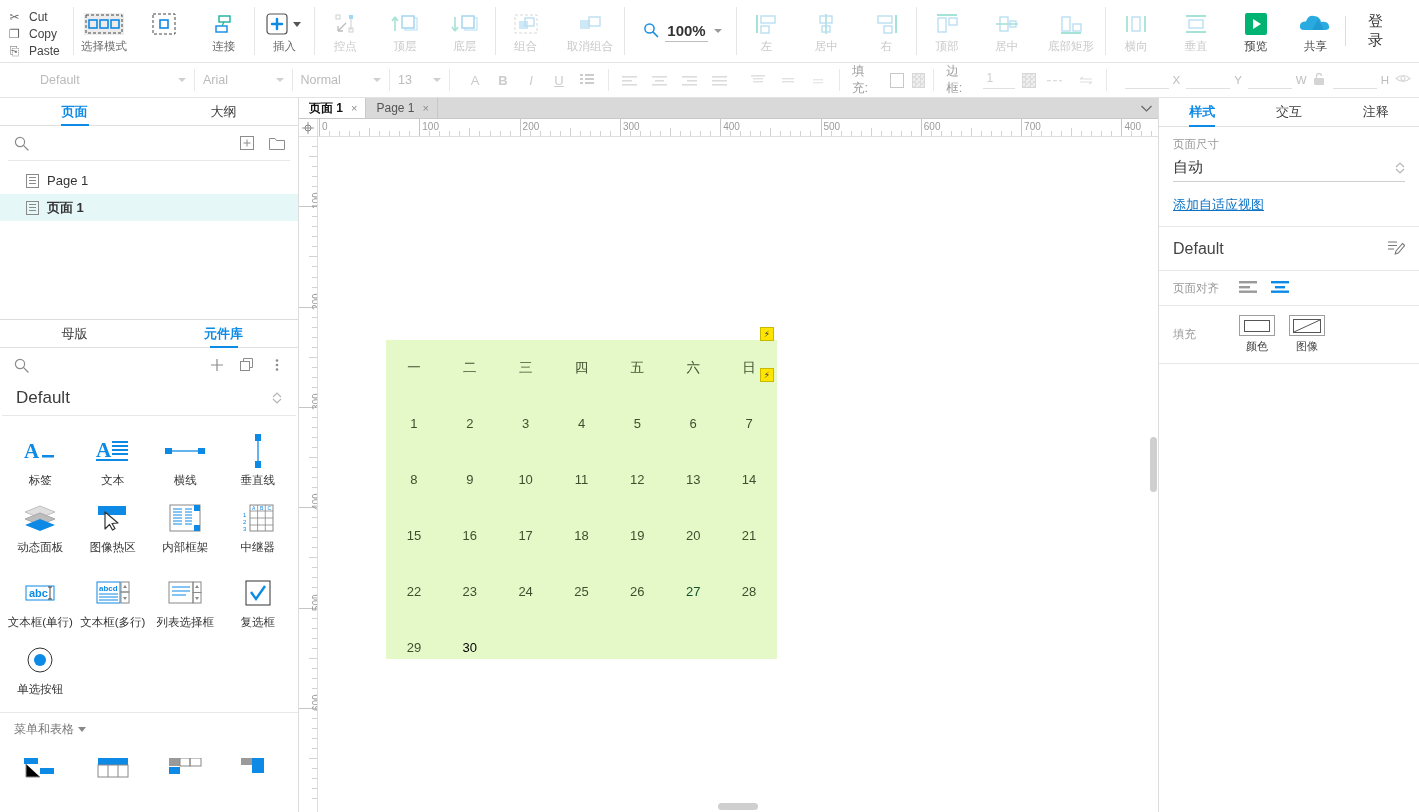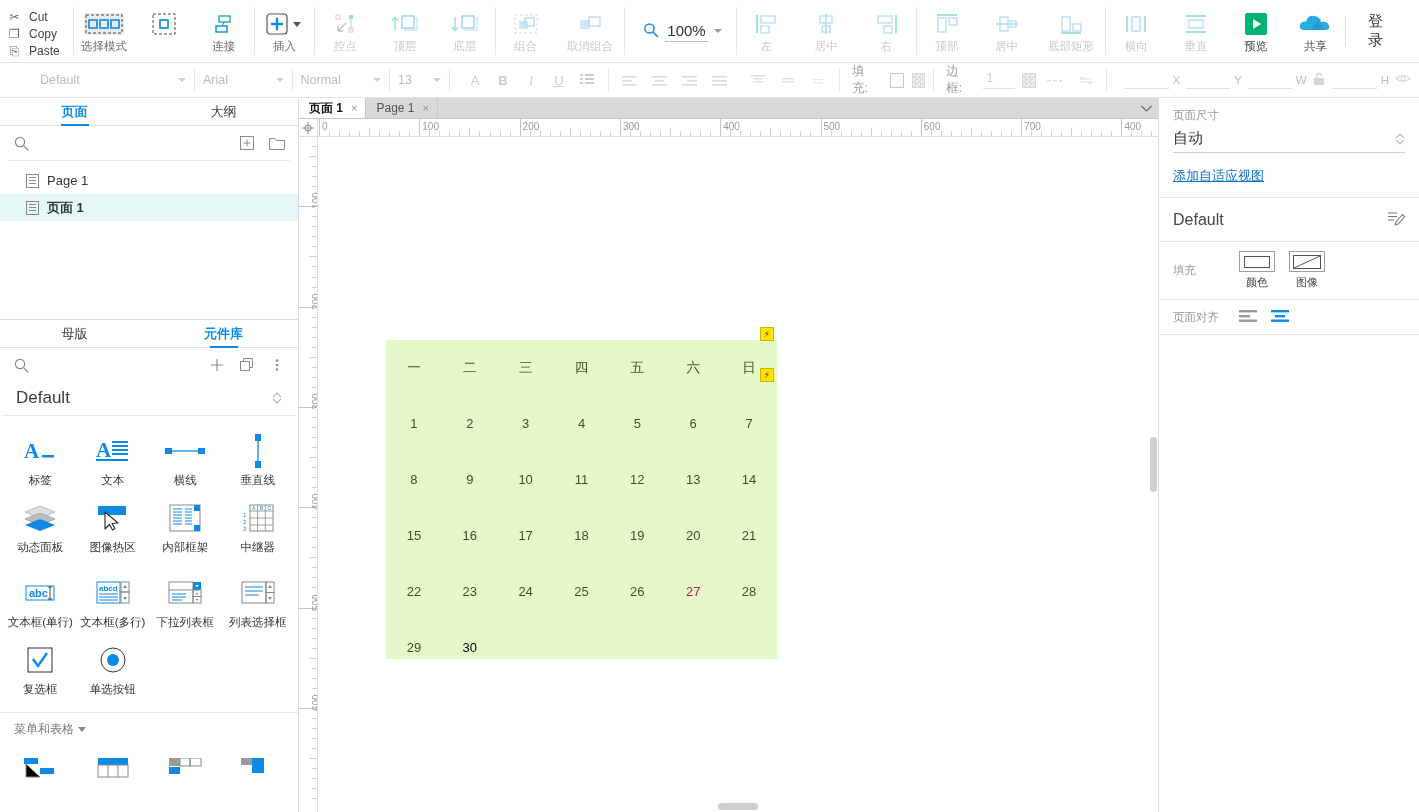--- a/index.html
+++ b/index.html
@@ -34,21 +34,21 @@
     align-items: center; justify-content: flex-start;
     padding-top: 9px; cursor: default;
   }
   .tb-item .ico { height: 30px; display: flex; align-items: center; justify-content: center; }
   .tb-item .lbl { font-size: 11.5px; margin-top: 1px; color: #6b6b6b; line-height: 13px; }
   .tb-item.dim .lbl { color: #c9c9c9; }
   .tb-item.wide { width: 76px; }
 
   .zoomwrap {
     display: flex; align-items: center; gap: 6px;
-    padding: 0 14px 0 18px; align-self: center;
+    padding: 0 14px 0 18px; align-self: center; font-weight: bold;
   }
   .zoomval {
     font-size: 15px; color: #333; border-bottom: 1px solid #bdbdbd;
     padding: 0 2px 1px 2px; line-height: 19px;
   }
   .caret { width: 0; height: 0; border-left: 4px solid transparent;
            border-right: 4px solid transparent; border-top: 4px solid #9a9a9a; }
 
   .right-actions { display: flex; align-items: stretch; margin-left: auto; }
   .login {
@@ -889,36 +889,20 @@
                 <rect x="1" y="2" width="23" height="21" fill="none" stroke="#0d8ae5"></rect>
                 <text x="3" y="11" font-size="8" font-weight="bold" fill="#0d8ae5">abcd</text>
                 <path d="M3 14 h19 M3 17 h19 M3 20 h19" stroke="#0d8ae5" stroke-width="1"></path>
                 <rect x="25" y="2" width="8" height="10" fill="none" stroke="#888"></rect>
                 <rect x="25" y="12" width="8" height="11" fill="none" stroke="#888"></rect>
                 <path d="M27 8 l2 -3 l2 3 z" fill="#888"></path>
                 <path d="M27 17 l2 3 l2 -3 z" fill="#888"></path>
               </svg>
             </span>
             <span class="wlbl">文本框(多行)</span>
-          </div>
-          <div class="wcell">
-            <span class="wico">
-              <svg width="34" height="26" viewBox="0 0 34 26">
-                <rect x="1" y="2" width="24" height="21" fill="none" stroke="#888"></rect>
-                <path d="M1 10 h24" stroke="#888"></path>
-                <path d="M4 14 h14 M4 17 h14 M4 20 h10" stroke="#0d8ae5" stroke-width="1.2"></path>
-                <rect x="25" y="2" width="8" height="8" fill="#0d8ae5"></rect>
-                <path d="M27 5 l2 2.5 l2 -2.5 z" fill="#fff"></path>
-                <rect x="25" y="10" width="8" height="6.5" fill="none" stroke="#888"></rect>
-                <rect x="25" y="16.5" width="8" height="6.5" fill="none" stroke="#888"></rect>
-                <path d="M27.5 14.5 l1.5 -2 l1.5 2 z" fill="#888"></path>
-                <path d="M27.5 19 l1.5 2 l1.5 -2 z" fill="#888"></path>
-              </svg>
-            </span>
-            <span class="wlbl">下拉列表框</span>
           </div>
           <div class="wcell">
             <span class="wico">
               <svg width="34" height="26" viewBox="0 0 34 26">
                 <rect x="1" y="2" width="24" height="21" fill="none" stroke="#888"></rect>
                 <path d="M4 7 h18 M4 11 h18 M4 15 h14" stroke="#0d8ae5" stroke-width="1.2"></path>
                 <rect x="25" y="2" width="8" height="10.5" fill="none" stroke="#888"></rect>
                 <rect x="25" y="12.5" width="8" height="10.5" fill="none" stroke="#888"></rect>
                 <path d="M27 8 l2 -3 l2 3 z" fill="#888"></path>
                 <path d="M27 17 l2 3 l2 -3 z" fill="#888"></path>
@@ -1223,40 +1207,51 @@
             <div class="cc" style="color: rgb(63, 79, 46);">17</div>
             <div class="cc" style="color: rgb(63, 79, 46);">18</div>
             <div class="cc" style="color: rgb(63, 79, 46);">19</div>
             <div class="cc" style="color: rgb(63, 79, 46); text-align: center;">20</div>
             <div class="cc" style="color: rgb(63, 79, 46);">21</div>
             <div class="cc" style="color: rgb(63, 79, 46);">22</div>
             <div class="cc" style="color: rgb(63, 79, 46);">23</div>
             <div class="cc" style="color: rgb(63, 79, 46);">24</div>
             <div class="cc" style="color: rgb(63, 79, 46);">25</div>
             <div class="cc" style="color: rgb(63, 79, 46);">26</div>
-            <div class="cc" style="color: #be185d;">27</div>
+            <div class="cc" style="color: #14532d;">27</div>
             <div class="cc" style="color: rgb(63, 79, 46);">28</div>
             <div class="cc" style="color: rgb(63, 79, 46);">29</div>
             <div class="cc" style="color: #000000;">30</div>
             <div class="cc" style="color: rgb(63, 79, 46);"></div>
             <div class="cc" style="color: rgb(63, 79, 46);"></div>
             <div class="cc" style="color: rgb(63, 79, 46);"></div>
             <div class="cc" style="color: rgb(63, 79, 46);"></div>
             <div class="cc" style="color: rgb(63, 79, 46);"></div>
           </div>
         <div class="bolt b1">⚡</div>
         <div class="bolt b2">⚡</div>
       </div>
 
       <div class="vscroll"></div>
       <div class="hscroll"></div>
     </div>
   </div>
 
   <div class="rightpanel">
+    <div class="rtabs">
+      <div class="tab active">
+        <span>样式</span>
+      </div>
+      <div class="tab">
+        <span>交互</span>
+      </div>
+      <div class="tab">
+        <span>注释</span>
+      </div>
+    </div>
 
     <div class="sect">
       <div class="sect-lbl">页面尺寸</div>
       <div class="sel-line">
         <span>自动</span>
         <span class="spin">
           <svg width="10" height="14" viewBox="0 0 10 14">
             <path d="M1 6 L5 2 L9 6" fill="none" stroke="#b5b5b5" stroke-width="1.1"></path>
             <path d="M1 8 L5 12 L9 8" fill="none" stroke="#b5b5b5" stroke-width="1.1"></path>
           </svg>
@@ -1269,50 +1264,50 @@
       <span class="nm">Default</span>
       <span>
         <svg width="18" height="16" viewBox="0 0 18 16">
           <path d="M1 3 h9 M1 6.5 h9 M1 10 h6" stroke="#777" stroke-width="1.2"></path>
           <path d="M9 12 l6.5 -7.5 l2.2 2 l-6.5 7.5 l-3 1 z" fill="none" stroke="#777" stroke-width="1.1"></path>
         </svg>
       </span>
     </div>
 
     <div class="prop-row">
+      <span class="plbl">页面对齐</span>
+      <span>
+        <svg width="18" height="13" viewBox="0 0 18 13">
+          <rect x="0" y="1" width="18" height="2.4" fill="#9a9a9a"></rect>
+          <rect x="0" y="6" width="11" height="2.4" fill="#9a9a9a"></rect>
+          <rect x="0" y="10.5" width="18" height="2.4" fill="#9a9a9a"></rect>
+        </svg>
+      </span>
+      <span>
+        <svg width="18" height="13" viewBox="0 0 18 13">
+          <rect x="0" y="1" width="18" height="2.4" fill="#0d8ae5"></rect>
+          <rect x="4" y="6" width="10" height="2.4" fill="#0d8ae5"></rect>
+          <rect x="0" y="10.5" width="18" height="2.4" fill="#0d8ae5"></rect>
+        </svg>
+      </span>
+    </div>
+
+    <div class="prop-row">
       <span class="plbl">填充</span>
       <span class="fill-opt">
         <span class="fill-box">
           <span class="fill-inner"></span>
         </span>
         <span class="fill-lbl">颜色</span>
       </span>
       <span class="fill-opt">
         <span class="fill-box">
           <svg width="28" height="14" viewBox="0 0 28 14">
             <rect x="0.5" y="0.5" width="27" height="13" fill="none" stroke="#555"></rect>
             <path d="M1 13 L27 1" stroke="#555" stroke-width="1"></path>
           </svg>
         </span>
         <span class="fill-lbl">图像</span>
       </span>
     </div>
-
-    <div class="prop-row">
-      <span class="plbl">页面对齐</span>
-      <span>
-        <svg width="18" height="13" viewBox="0 0 18 13">
-          <rect x="0" y="1" width="18" height="2.4" fill="#9a9a9a"></rect>
-          <rect x="0" y="6" width="11" height="2.4" fill="#9a9a9a"></rect>
-          <rect x="0" y="10.5" width="18" height="2.4" fill="#9a9a9a"></rect>
-        </svg>
-      </span>
-      <span>
-        <svg width="18" height="13" viewBox="0 0 18 13">
-          <rect x="0" y="1" width="18" height="2.4" fill="#0d8ae5"></rect>
-          <rect x="4" y="6" width="10" height="2.4" fill="#0d8ae5"></rect>
-          <rect x="0" y="10.5" width="18" height="2.4" fill="#0d8ae5"></rect>
-        </svg>
-      </span>
-    </div>
   </div>
 
 </div>
 
 </body></html>

